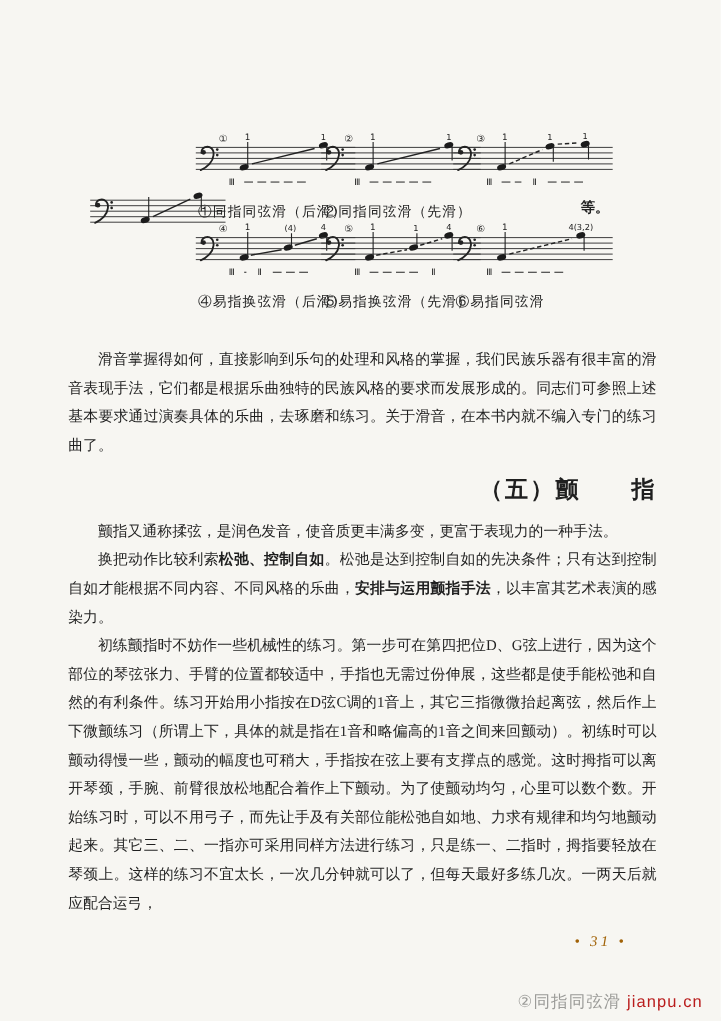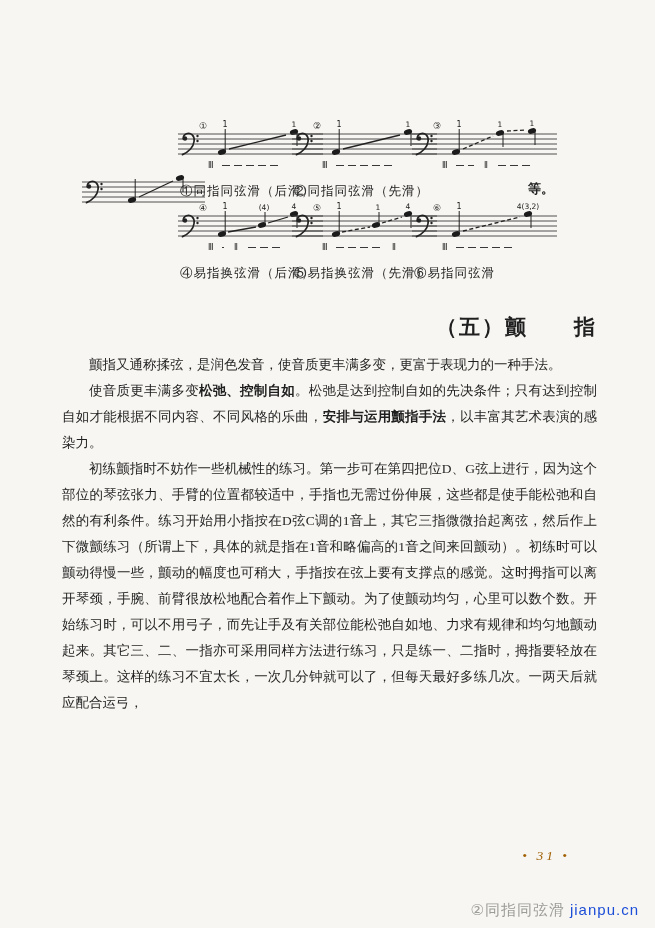--- a/index.html
+++ b/index.html
@@ -35,21 +35,21 @@
   }
   b{font-weight:bold;}
   
   .pageno{
     position:absolute;right:85px;top:848px;font-size:13.5px;
     letter-spacing:3px;font-style:italic;color:#a16207;
   }
   .watermark{position:absolute;right:16px;bottom:8px;font-size:15px;letter-spacing:1px;
     font-family:"Liberation Sans","DejaVu Sans",sans-serif;}
   .wm-cn{color:#9b9b98;}
-  .wm-url{color:#1d4ed8;margin-left:5px;}
+  .wm-url{color:#b91c1c;margin-left:5px;}
 </style>
 </head>
 <body>
 
 <div class="page">
 
   <div class="figure">
     <div class="frag"><span id="frag-holder"><svg width="128" height="48" viewBox="0 0 128 48">
             <line x1="2" y1="14" x2="125" y2="14" stroke="#3c3c3c" stroke-width="0.9"></line>
             <line x1="2" y1="19" x2="125" y2="19" stroke="#3c3c3c" stroke-width="0.9"></line>
@@ -239,23 +239,24 @@
             <text x="32" y="48" font-size="8" fill="#1b1b1b" text-anchor="start" font-family="&quot;DejaVu Sans&quot;,sans-serif">Ⅲ</text>
             <line x1="46" y1="45.5" x2="106" y2="45.5" stroke="#222" stroke-width="0.9" stroke-dasharray="8,4"></line>
           </svg></div>
       <div class="cap">⑥易指同弦滑</div>
     </div>
 
     <div class="etc">等。</div>
   </div>
 
   <div class="body">
+    <p class="para">滑音掌握得如何，直接影响到乐句的处理和风格的掌握，我们民族乐器有很丰富的滑音表现手法，它们都是根据乐曲独特的民族风格的要求而发展形成的。同志们可参照上述基本要求通过演奏具体的乐曲，去琢磨和练习。关于滑音，在本书内就不编入专门的练习曲了。</p>
     <p class="para heading">（五）颤　　指</p>
     <p class="para">颤指又通称揉弦，是润色发音，使音质更丰满多变，更富于表现力的一种手法。</p>
-    <p class="para"><span>使音质更丰满多变</span><b>松弛、控制自如</b><span>。松弛是达到控制自如的先决条件；只有达到控制自如才能根据不同内容、不同风格的乐曲，</span><b>安排与运用颤指手法</b><span>，以丰富其艺术表演的感染力。</span></p>
+    <p class="para"><span>换把动作比较利索</span><b>松弛、控制自如</b><span>。松弛是达到控制自如的先决条件；只有达到控制自如才能根据不同内容、不同风格的乐曲，</span><b>安排与运用颤指手法</b><span>，以丰富其艺术表演的感染力。</span></p>
     <p class="para">初练颤指时不妨作一些机械性的练习。第一步可在第四把位D、G弦上进行，因为这个部位的琴弦张力、手臂的位置都较适中，手指也无需过份伸展，这些都是使手能松弛和自然的有利条件。练习开始用小指按在D弦C调的1音上，其它三指微微抬起离弦，然后作上下微颤练习（所谓上下，具体的就是指在1音和略偏高的1音之间来回颤动）。初练时可以颤动得慢一些，颤动的幅度也可稍大，手指按在弦上要有支撑点的感觉。这时拇指可以离开琴颈，手腕、前臂很放松地配合着作上下颤动。为了使颤动均匀，心里可以数个数。开始练习时，可以不用弓子，而先让手及有关部位能松弛自如地、力求有规律和均匀地颤动起来。其它三、二、一指亦可采用同样方法进行练习，只是练一、二指时，拇指要轻放在琴颈上。这样的练习不宜太长，一次几分钟就可以了，但每天最好多练几次。一两天后就应配合运弓，</p>
   </div>
 
   <div class="pageno">• 31 •</div>
 
   <div class="watermark">
     <span class="wm-cn">②同指同弦滑</span><span class="wm-url">jianpu.cn</span>
   </div>
 
 </div>

